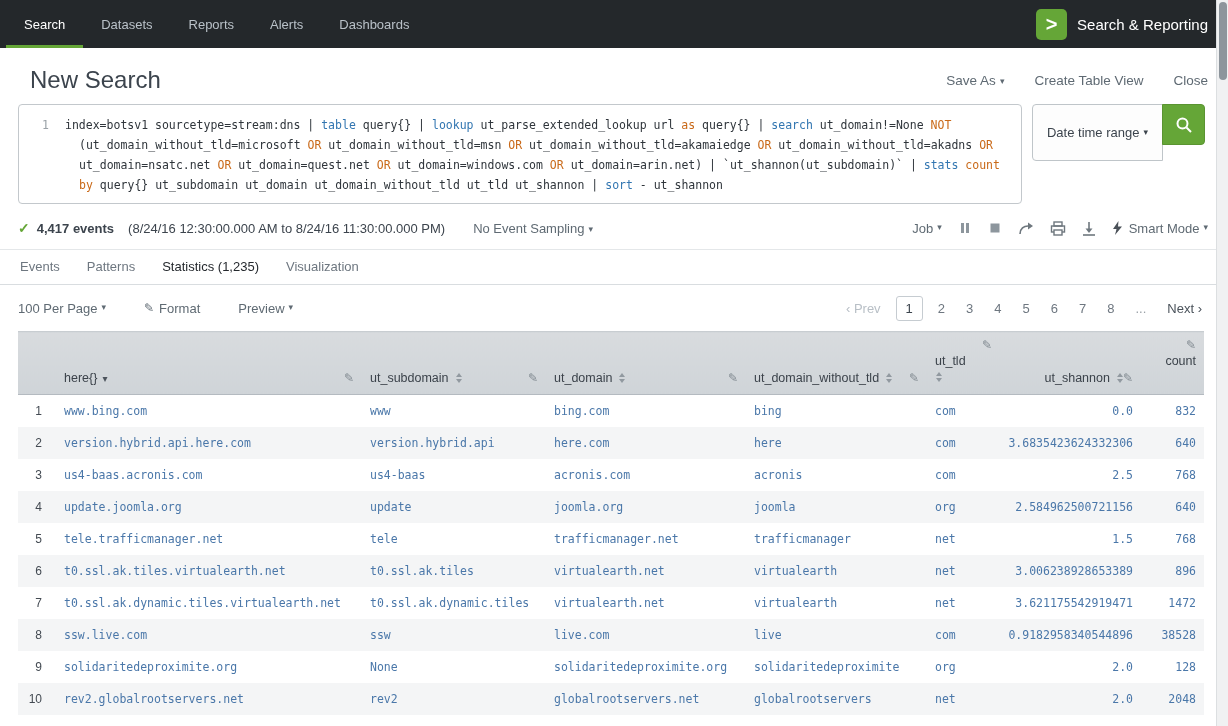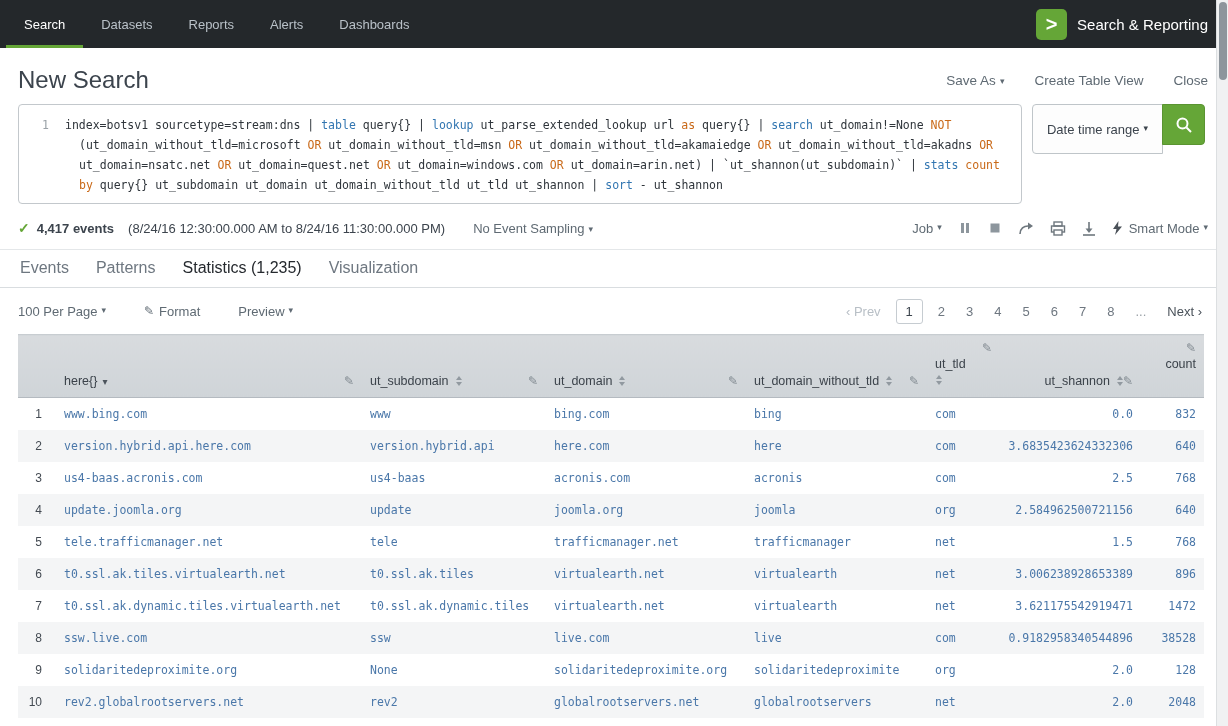--- a/index.html
+++ b/index.html
@@ -14,57 +14,57 @@
   .nav-item{display:flex;align-items:center;padding:0 18px;color:#b9c1c8;font-size:13px;
     border-bottom:3px solid transparent;border-top:3px solid transparent;}
   .nav-item.active{color:#fff;border-bottom-color:var(--accent);}
   .brand{margin-left:auto;display:flex;align-items:center;gap:10px;}
   .logo{width:31px;height:31px;border-radius:5px;background:var(--accent);color:#fff;
     font-weight:bold;font-size:20px;display:flex;align-items:center;justify-content:center;}
   .app-title{color:#fff;font-size:15px;}
 
   
   .page-header{display:flex;align-items:flex-start;padding:18px 20px 10px 18px;}
-  .page-title{font-size:24px;font-weight:500;color:#3c444d;}
+  .page-title{font-size:24px;font-weight:500;color:#3c444d;margin-left:12px;}
   .header-actions{margin-left:auto;display:flex;gap:30px;padding-top:7px;}
   .action-link{color:var(--gray);font-size:13.5px;}
   .caret{font-size:9px;margin-left:4px;position:relative;top:-1px;}
 
   
   .search-row{display:flex;align-items:flex-start;padding:0 23px 0 18px;}
   .search-box{flex:1;height:100px;border:1px solid #c3c8cc;border-radius:4px;background:#fff;
     display:flex;margin-right:10px;overflow:hidden;}
   .gutter{width:40px;padding:10px 10px 0 0;text-align:right;color:#9aa1a7;
     font-family:"DejaVu Sans Mono",monospace;font-size:11.5px;line-height:20px;}
   .query-code{padding:10px 8px 0 6px;font-family:"DejaVu Sans Mono",monospace;
     font-size:11.5px;line-height:20px;color:#2f353b;}
   .query-line{white-space:pre;}
   .query-line.indent{padding-left:14px;}
   .tok-cmd{color:var(--cmd);}
   .tok-op{color:var(--op);}
   .search-buttons{display:flex;}
-  .timerange{height:50px;background:#fdfdfd;border:1px solid #bfc5c9;border-radius:4px 0 0 4px;
+  .timerange{height:57px;background:#fdfdfd;border:1px solid #bfc5c9;border-radius:4px 0 0 4px;
     font-size:13px;color:#3c444d;padding:0 14px;display:flex;align-items:center;font-family:inherit;cursor:pointer;}
   .go{height:41px;width:43px;background:var(--accent);border:1px solid #5a9431;margin-left:-1px;
     border-radius:0 4px 4px 0;display:flex;align-items:center;justify-content:center;cursor:pointer;}
 
   
   .job-bar{display:flex;align-items:center;padding:16px 20px 13px 18px;font-size:13px;border-bottom:1px solid #e4e7e9;}
   .check{color:var(--accent);font-weight:bold;margin-right:7px;font-size:14px;}
   .events-bold{font-weight:bold;margin-right:14px;}
   .events-range{color:#3c444d;}
   .sampling{color:var(--gray);margin-left:28px;}
   .job-right{margin-left:auto;display:flex;align-items:center;gap:16px;}
   .job-link{color:var(--gray);display:flex;align-items:center;}
   .jicon{display:flex;align-items:center;cursor:pointer;}
   .bolt{margin-right:6px;display:flex;align-items:center;}
 
   
   .tabs{display:flex;padding:0 20px;border-bottom:1px solid #d9dde0;}
-  .tab{padding:9px 0 10px;margin-right:27px;font-size:16px;color:#6e7780;}
+  .tab{padding:9px 0 10px;margin-right:27px;font-size:13px;color:#6e7780;}
   .tab.active{color:#25292e;}
 
   
   .controls{display:flex;align-items:center;padding:10px 20px 10px 18px;font-size:13px;height:46px;}
   .ctrl{color:var(--gray);margin-right:38px;display:flex;align-items:center;}
   .pencil-sm{font-size:12px;margin-right:5px;color:var(--gray);}
   .pagination{margin-left:auto;display:flex;align-items:center;gap:9px;font-size:13px;}
   .pages{display:flex;align-items:center;gap:9px;}
   .page{color:#6e7780;padding:4px 6px;}
   .page.active{border:1px solid #c6ccd1;border-radius:3px;background:#fff;color:#3c444d;padding:4px 9px;}

